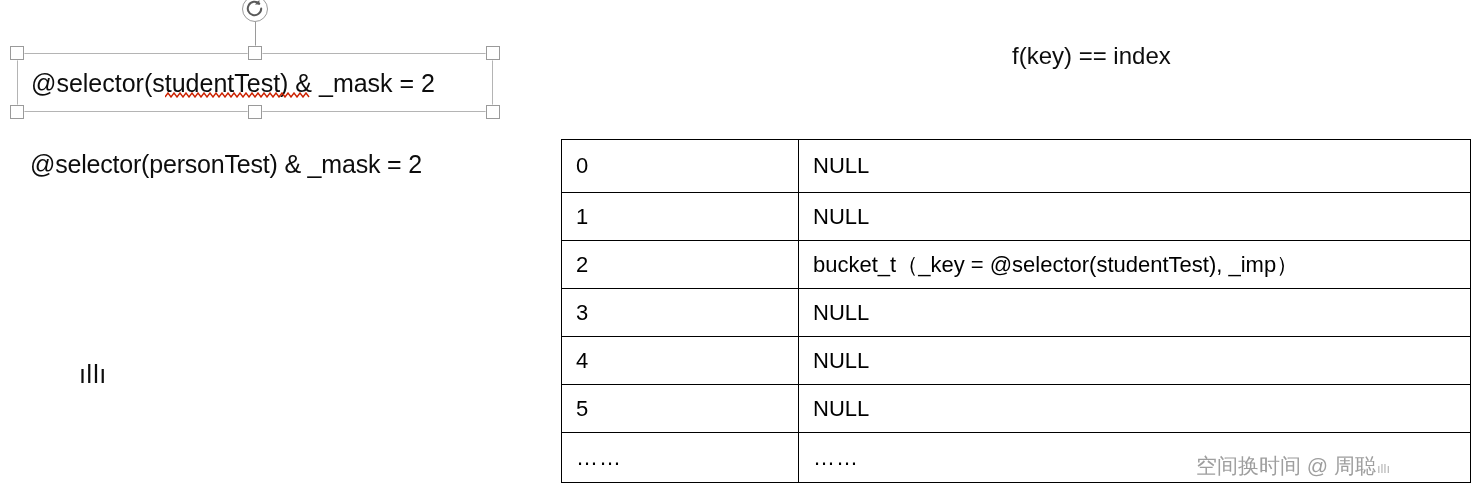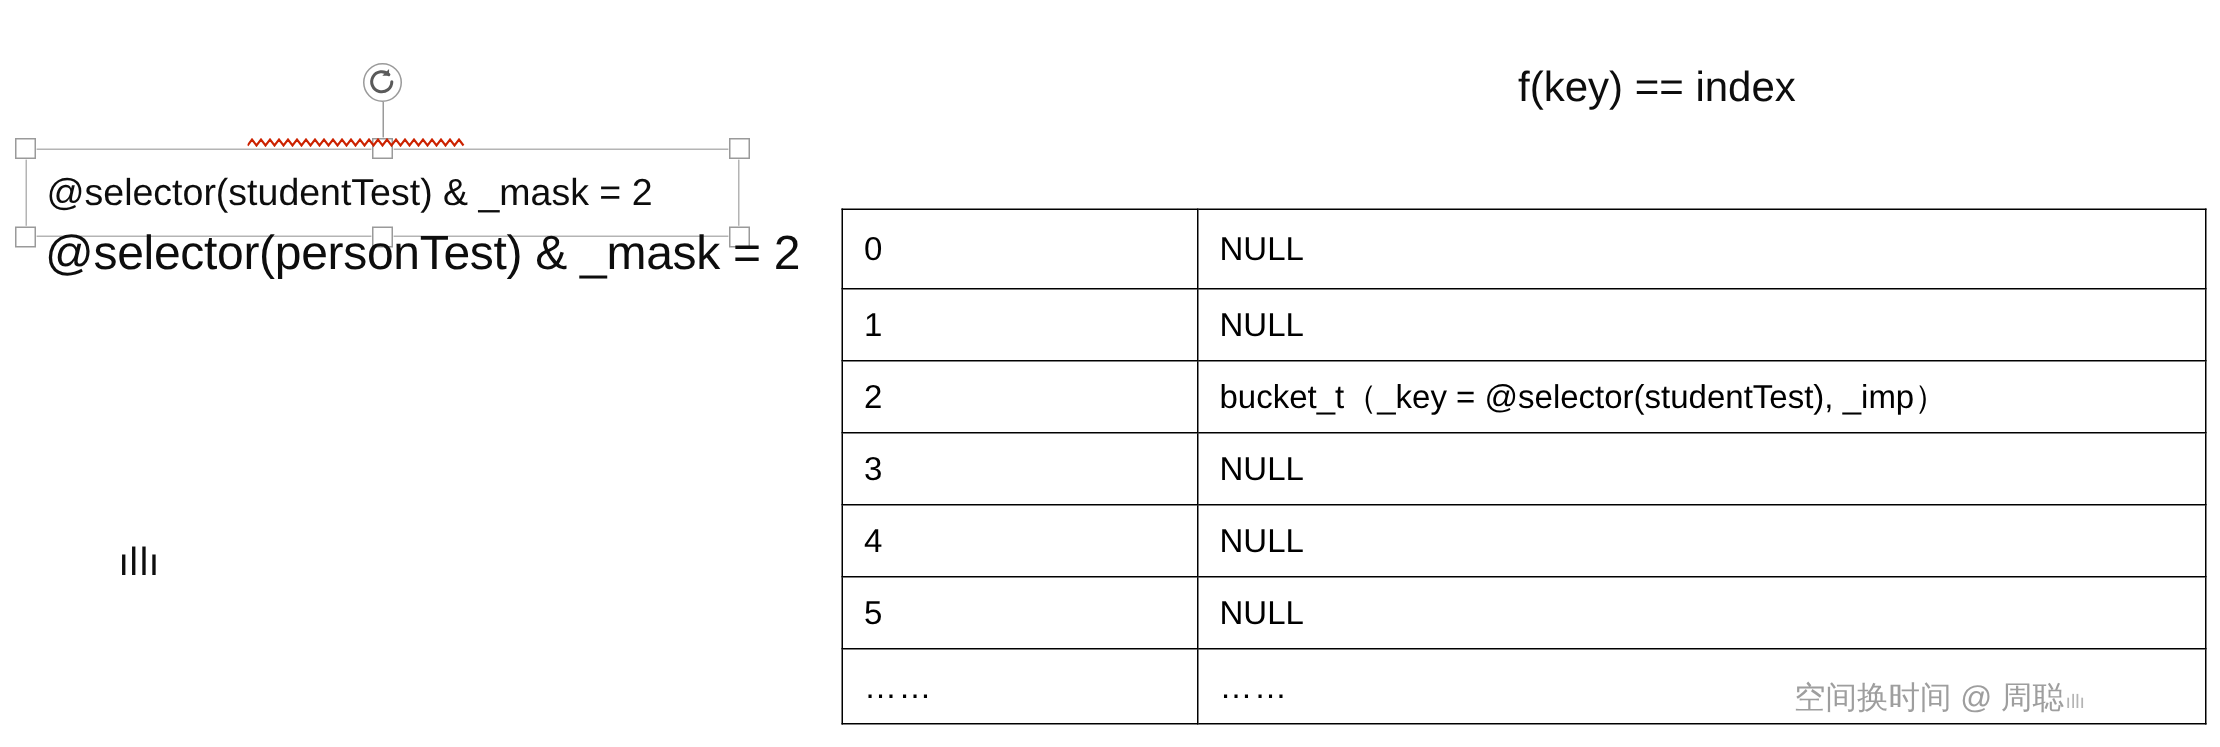--- a/index.html
+++ b/index.html
@@ -21,34 +21,33 @@
   #slide {
     position: absolute;
     inset: 0;
     background: #ffffff;
   }
 
   
   .code-line {
     position: absolute;
     white-space: nowrap;
-    font-size: 32px;
+    font-size: 25px;
     line-height: 1;
     letter-spacing: -0.2px;
     color: #0d0d0d;
   }
 
   
   #selected-shape {
     position: absolute;
     left: 17px;
     top: 53px;
     width: 476px;
     height: 59px;
-    margin-top: 46px;
   }
   #selected-shape .sel-frame {
     position: absolute;
     inset: 0;
     border: 1px solid #b4b4b4;
     box-sizing: border-box;
   }
   #selected-shape .shape-text {
     position: absolute;
     left: 14px;
@@ -107,21 +106,21 @@
     width: 146px;
     height: 6px;
     pointer-events: none;
   }
 
   
   #hash-title {
     position: absolute;
     left: 1012px;
     top: 44px;
-    font-size: 28px;
+    font-size: 24px;
     line-height: 1;
     white-space: nowrap;
     color: #0d0d0d;
   }
 
   #bucket-table {
     position: absolute;
     left: 561px;
     top: 139px;
     width: 879px;

